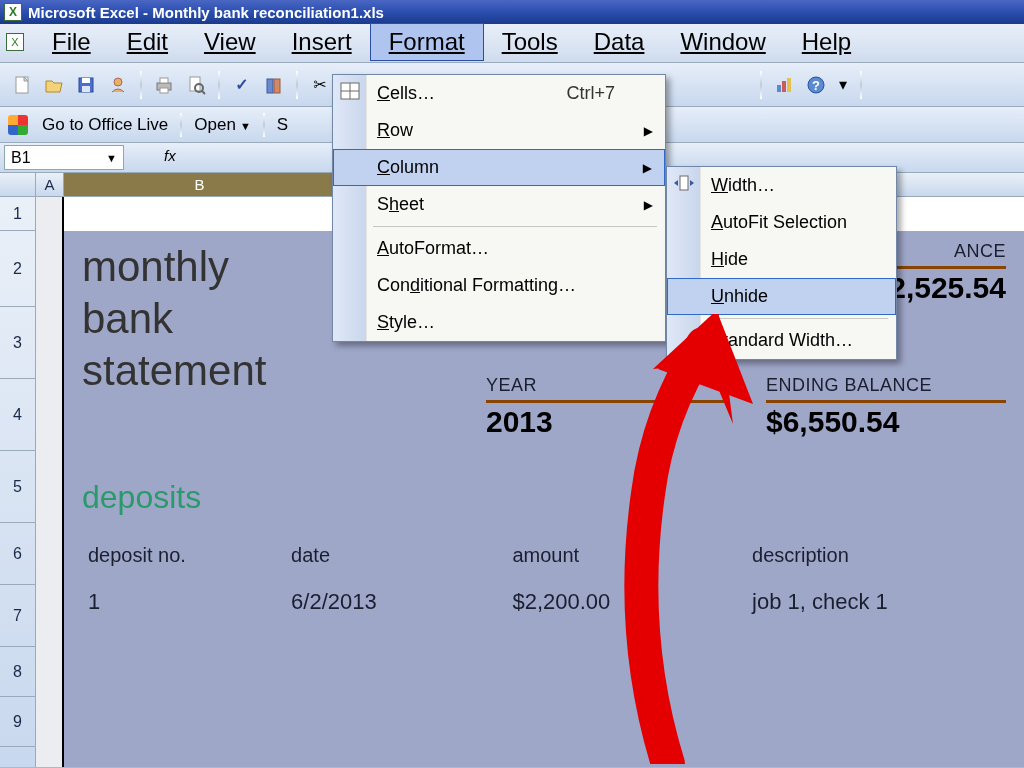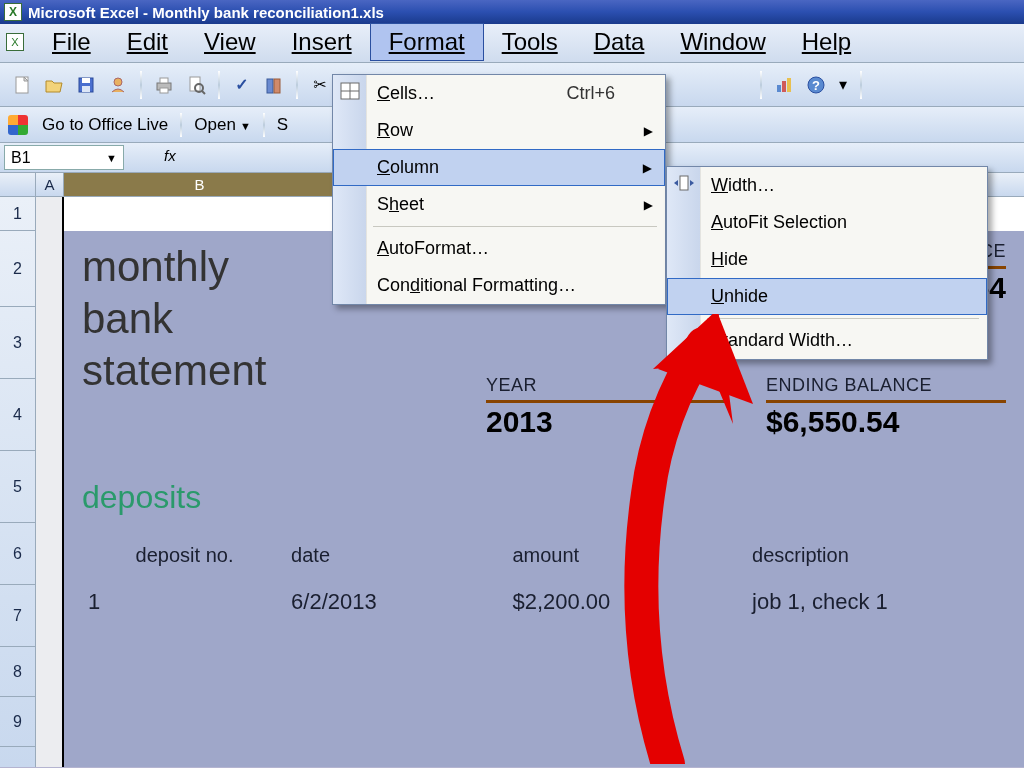--- a/index.html
+++ b/index.html
@@ -86,21 +86,21 @@
   .menu-popup { position: absolute; background: #f7f7f3; border: 1px solid #7287a8; box-shadow: 4px 4px 6px rgba(0,0,0,0.35); font-size: 18px; z-index: 100; }
   .menu-popup .gutter { position: absolute; left: 0; top: 0; bottom: 0; width: 34px; background: linear-gradient(to right, #dfe8f7, #c9d6ec); border-right: 1px solid #e4e4e0; }
   .menu-popup .menu-item { position: relative; padding: 8px 50px 8px 44px; white-space: nowrap; display: flex; align-items: center; }
   .menu-popup .menu-item.highlight { background: #c1d2f0; border: 1px solid #316ac5; padding: 7px 49px 7px 43px; }
   .menu-popup .menu-sep { height: 1px; background: #c8c8c0; margin: 3px 8px 3px 40px; }
   .menu-popup .shortcut { position: absolute; right: 50px; color: #333; }
   .menu-popup .arrow-r { position: absolute; right: 12px; font-size: 12px; }
   .menu-popup .item-icon { position: absolute; left: 4px; width: 26px; text-align: center; }
 
   #format-menu { left: 332px; top: 74px; width: 334px; }
-  #column-submenu { left: 666px; top: 166px; width: 322px; }
+  #column-submenu { left: 666px; top: 166px; width: 231px; }
 
   
   .red-arrow { position: absolute; left: 548px; top: 314px; width: 220px; height: 450px; z-index: 200; pointer-events: none; }
 
 </style>
 </head>
 <body>
 
 <div class="title-bar">
   <span class="icon-x">X</span>
@@ -282,21 +282,21 @@
             </div>
           </div>
         </div>
       </div>
 
       <div class="doc-section-deposits">deposits</div>
 
       <table class="deposits-table">
         <tbody>
             <tr>
-          <th style="width:22%;text-align:center;">deposit no.</th>
+          <th style="width:22%;">deposit no.</th>
           <th style="width:24%;">date</th>
           <th style="width:26%;">amount</th>
           <th>description</th>
         </tr>
         <tr>
           <td>1</td>
           <td>6/2/2013</td>
           <td>$2,200.00</td>
           <td>job 1, check 1</td>
         </tr>
@@ -308,40 +308,43 @@
 
 <div id="format-menu" class="menu-popup">
   <div class="gutter"></div>
   <div class="menu-item">
     <span class="item-icon"><svg width="20" height="18" viewBox="0 0 20 18">
           <rect x="1" y="1" width="18" height="16" fill="#fff" stroke="#6a6a6a"></rect>
           <line x1="10" y1="1" x2="10" y2="17" stroke="#6a6a6a"></line>
           <line x1="1" y1="9" x2="19" y2="9" stroke="#6a6a6a"></line>
         </svg></span>
     <span><span style="text-decoration:underline;">C</span>ells…</span>
-    <span class="shortcut">Ctrl+6</span>
+    <span class="shortcut">Ctrl+7</span>
   </div>
   <div class="menu-item">
     <span><span style="text-decoration:underline;">R</span>ow</span>
     <span class="arrow-r">▶</span>
   </div>
   <div class="menu-item highlight">
     <span><span style="text-decoration:underline;">C</span>olumn</span>
     <span class="arrow-r">▶</span>
   </div>
   <div class="menu-item">
     <span>S<span style="text-decoration:underline;">h</span>eet</span>
     <span class="arrow-r">▶</span>
   </div>
   <div class="menu-sep"></div>
   <div class="menu-item">
     <span><span style="text-decoration:underline;">A</span>utoFormat…</span>
   </div>
   <div class="menu-item">
     <span>Con<span style="text-decoration:underline;">d</span>itional Formatting…</span>
+  </div>
+  <div class="menu-item">
+    <span><span style="text-decoration:underline;">S</span>tyle…</span>
   </div>
 </div>
 
 <div id="column-submenu" class="menu-popup">
   <div class="gutter"></div>
   <div class="menu-item">
     <span class="item-icon"><svg width="24" height="18" viewBox="0 0 24 18">
           <rect x="8" y="2" width="8" height="14" fill="#fff" stroke="#6a6a6a"></rect>
           <path d="M2 9 L6 6 L6 12 Z" fill="#3a5aa0"></path>
           <path d="M22 9 L18 6 L18 12 Z" fill="#3a5aa0"></path>

